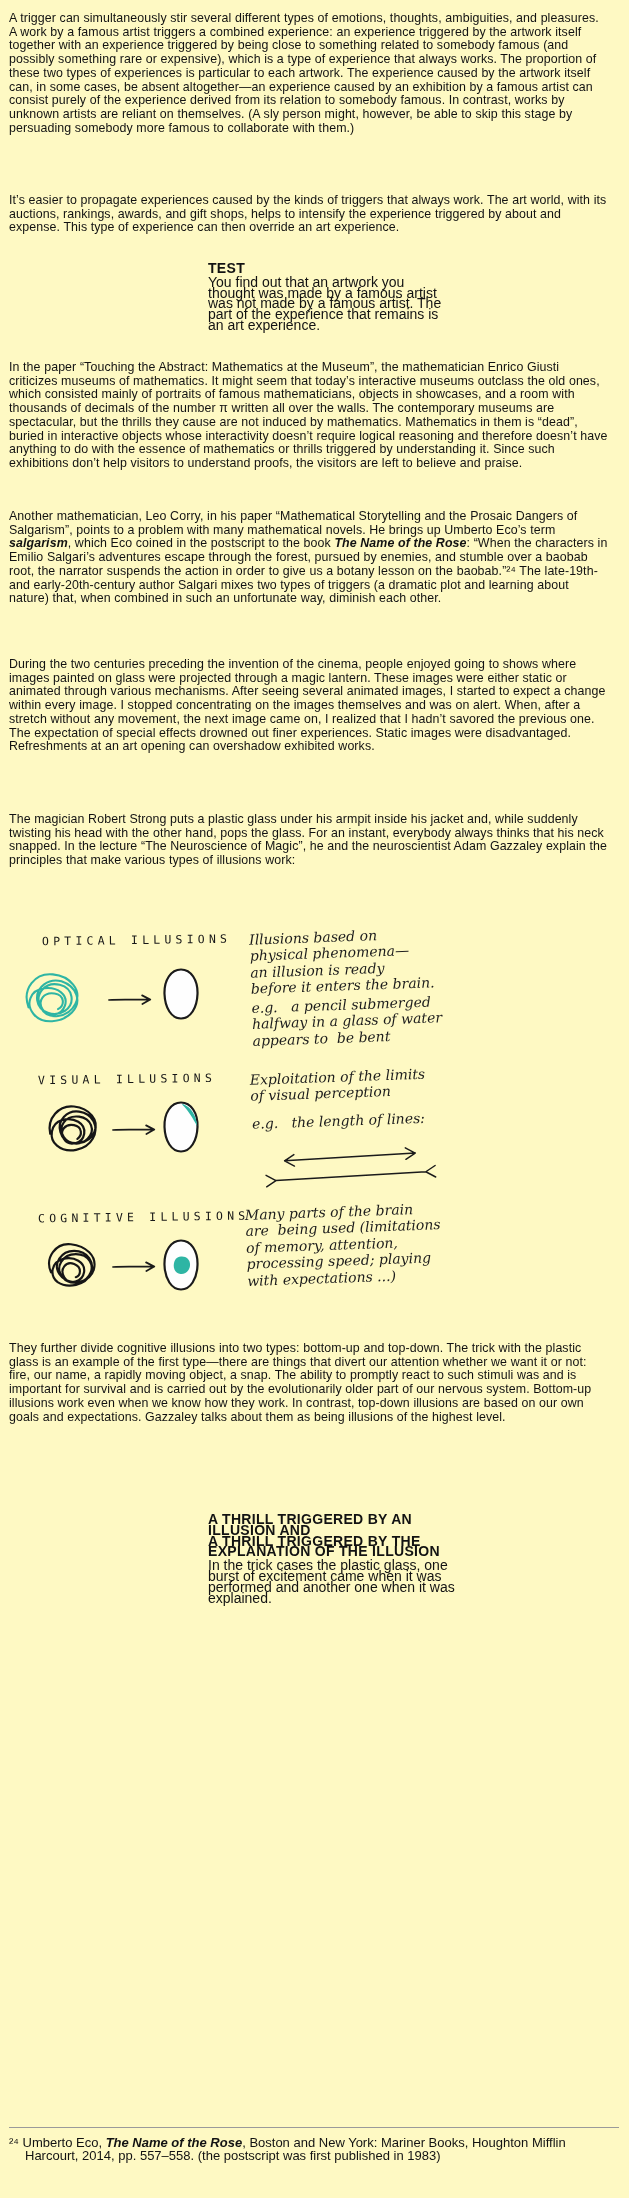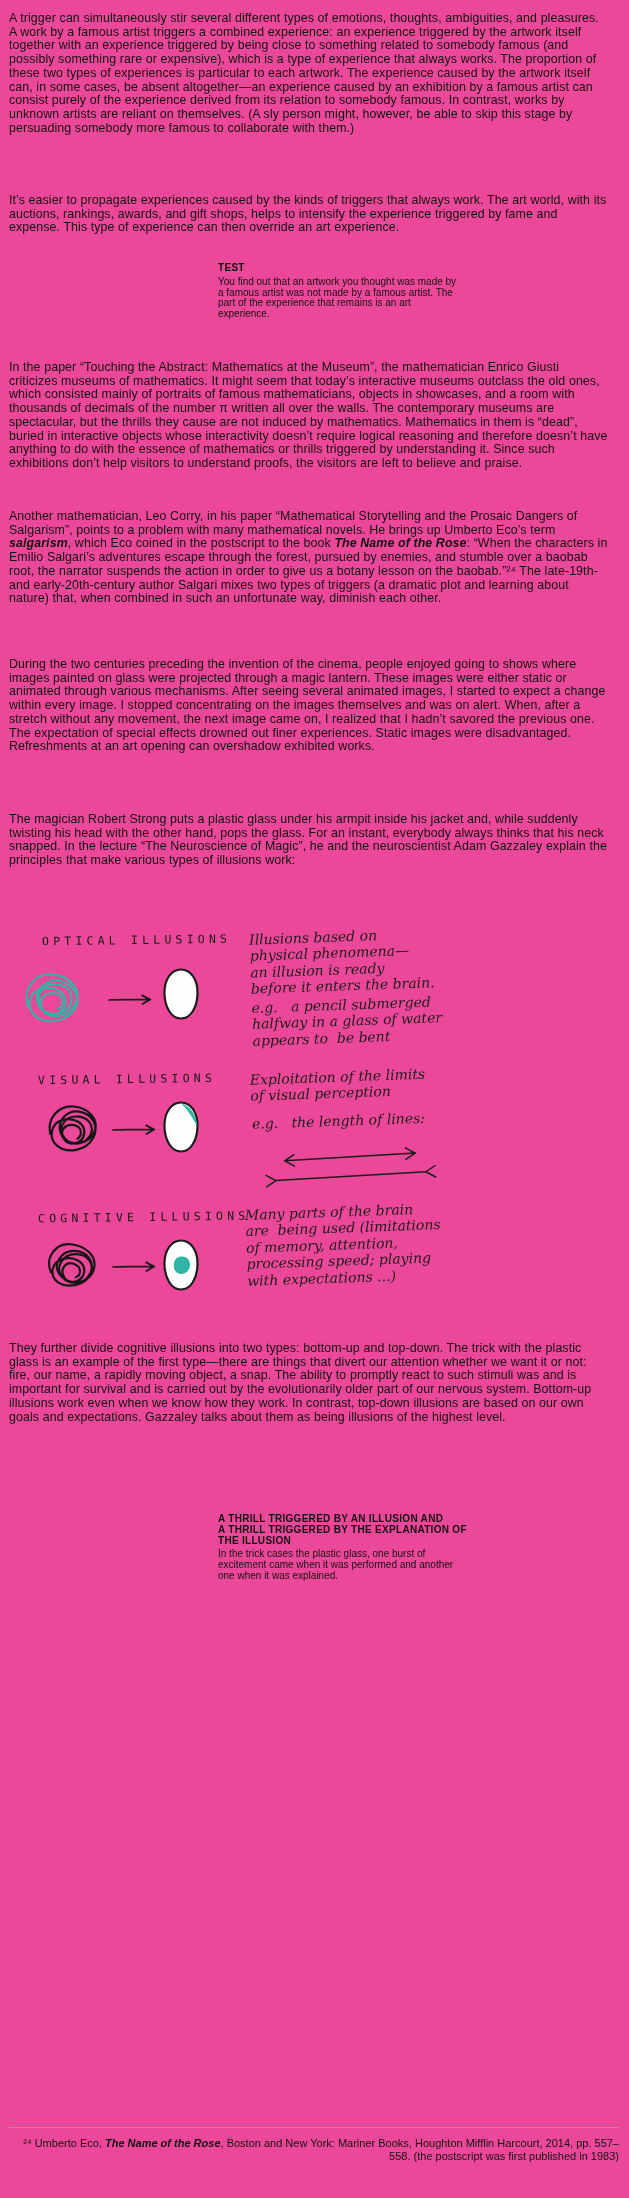--- a/index.html
+++ b/index.html
@@ -1,52 +1,52 @@
 <!DOCTYPE html>
 <html><head>
 <meta charset="utf-8">
 <style>
   html,body{margin:0;padding:0;background:#ffffff;}
   .page{
-    position:relative;width:629px;height:2198px;background:#ec4899;
+    position:relative;width:629px;height:2198px;background:#fef9c3;
     font-family:"Liberation Sans",sans-serif;color:#121212;overflow:hidden;
   }
   .para{
     position:absolute;left:9px;width:600px;margin:0;
     font-size:12.4px;line-height:13.7px;letter-spacing:0.1px;
   }
   .it{font-style:italic;font-weight:bold;}
   .annot{
-    position:absolute;left:218px;font-size:10px;line-height:10.8px;
+    position:absolute;left:208px;font-size:14px;line-height:10.8px;
   }
   .annot .annot-title{font-weight:bold;letter-spacing:0.3px;margin-bottom:3px;white-space:pre-line;}
   .hand-title{
     position:absolute;font-family:"DejaVu Sans Mono",monospace;
     font-size:11.5px;letter-spacing:4.2px;color:#171717;transform:rotate(-0.8deg);
     white-space:nowrap;
   }
   .note{
     position:absolute;font-family:"DejaVu Serif",serif;font-style:italic;
     font-size:14px;line-height:16.4px;color:#1c1c1c;transform:rotate(-2deg);
     white-space:pre-wrap;
   }
   .fig{position:absolute;}
   .footrule{position:absolute;left:9px;top:2127px;width:610px;border-top:1px solid #9a9a9a;height:0;}
   .footnote{
     position:absolute;left:9px;top:2137px;width:594px;margin:0;
-    font-size:11px;line-height:12.6px;padding-left:16px;text-indent:-16px;text-align:right;
+    font-size:13px;line-height:12.6px;padding-left:16px;text-indent:-16px;
   }
 </style>
 </head>
 <body>
 
 <div class="page">
 
   <p class="para" style="top:12px">A trigger can simultaneously stir several different types of emotions, thoughts, ambiguities, and pleasures. A work by a famous artist triggers a combined experience: an experience triggered by the artwork itself together with an experience triggered by being close to something related to somebody famous (and possibly something rare or expensive), which is a type of experience that always works. The proportion of these two types of experiences is particular to each artwork. The experience caused by the artwork itself can, in some cases, be absent altogether—an experience caused by an exhibition by a famous artist can consist purely of the experience derived from its relation to somebody famous. In contrast, works by unknown artists are reliant on themselves. (A sly person might, however, be able to skip this stage by persuading somebody more famous to collaborate with them.)</p>
-  <p class="para" style="top:194px">It’s easier to propagate experiences caused by the kinds of triggers that always work. The art world, with its auctions, rankings, awards, and gift shops, helps to intensify the experience triggered by fame and expense. This type of experience can then override an art experience.</p>
+  <p class="para" style="top:194px">It’s easier to propagate experiences caused by the kinds of triggers that always work. The art world, with its auctions, rankings, awards, and gift shops, helps to intensify the experience triggered by about and expense. This type of experience can then override an art experience.</p>
 
   <div class="annot" style="top:263px;width:240px">
     <div class="annot-title">TEST</div>
     <div>You find out that an artwork you thought was made by a famous artist was not made by a famous artist. The part of the experience that remains is an art experience.</div>
   </div>
 
   <p class="para" style="top:361px">In the paper “Touching the Abstract: Mathematics at the Museum”, the mathematician Enrico Giusti criticizes museums of mathematics. It might seem that today’s interactive museums outclass the old ones, which consisted mainly of portraits of famous mathematicians, objects in showcases, and a room with thousands of decimals of the number π written all over the walls. The contemporary museums are spectacular, but the thrills they cause are not induced by mathematics. Mathematics in them is “dead”, buried in interactive objects whose interactivity doesn’t require logical reasoning and therefore doesn’t have anything to do with the essence of mathematics or thrills triggered by understanding it. Since such exhibitions don’t help visitors to understand proofs, the visitors are left to believe and praise.</p>
   <p class="para" style="top:510px"><span>Another mathematician, Leo Corry, in his paper “Mathematical Storytelling and the Prosaic Dangers of Salgarism”, points to a problem with many mathematical novels. He brings up Umberto Eco’s term </span><span class="it">salgarism</span><span>, which Eco coined in the postscript to the book </span><span class="it">The Name of the Rose</span><span>: “When the characters in Emilio Salgari’s adventures escape through the forest, pursued by enemies, and stumble over a baobab root, the narrator suspends the action in order to give us a botany lesson on the baobab.”²⁴ The late-19th- and early-20th-century author Salgari mixes two types of triggers (a dramatic plot and learning about nature) that, when combined in such an unfortunate way, diminish each other.</span></p>
   <p class="para" style="top:658px">During the two centuries preceding the invention of the cinema, people enjoyed going to shows where images painted on glass were projected through a magic lantern. These images were either static or animated through various mechanisms. After seeing several animated images, I started to expect a change within every image. I stopped concentrating on the images themselves and was on alert. When, after a stretch without any movement, the next image came on, I realized that I hadn’t savored the previous one. The expectation of special effects drowned out finer experiences. Static images were disadvantaged. Refreshments at an art opening can overshadow exhibited works.</p>
   <p class="para" style="top:813px">The magician Robert Strong puts a plastic glass under his armpit inside his jacket and, while suddenly twisting his head with the other hand, pops the glass. For an instant, everybody always thinks that his neck snapped. In the lecture “The Neuroscience of Magic”, he and the neuroscientist Adam Gazzaley explain the principles that make various types of illusions work:</p>

